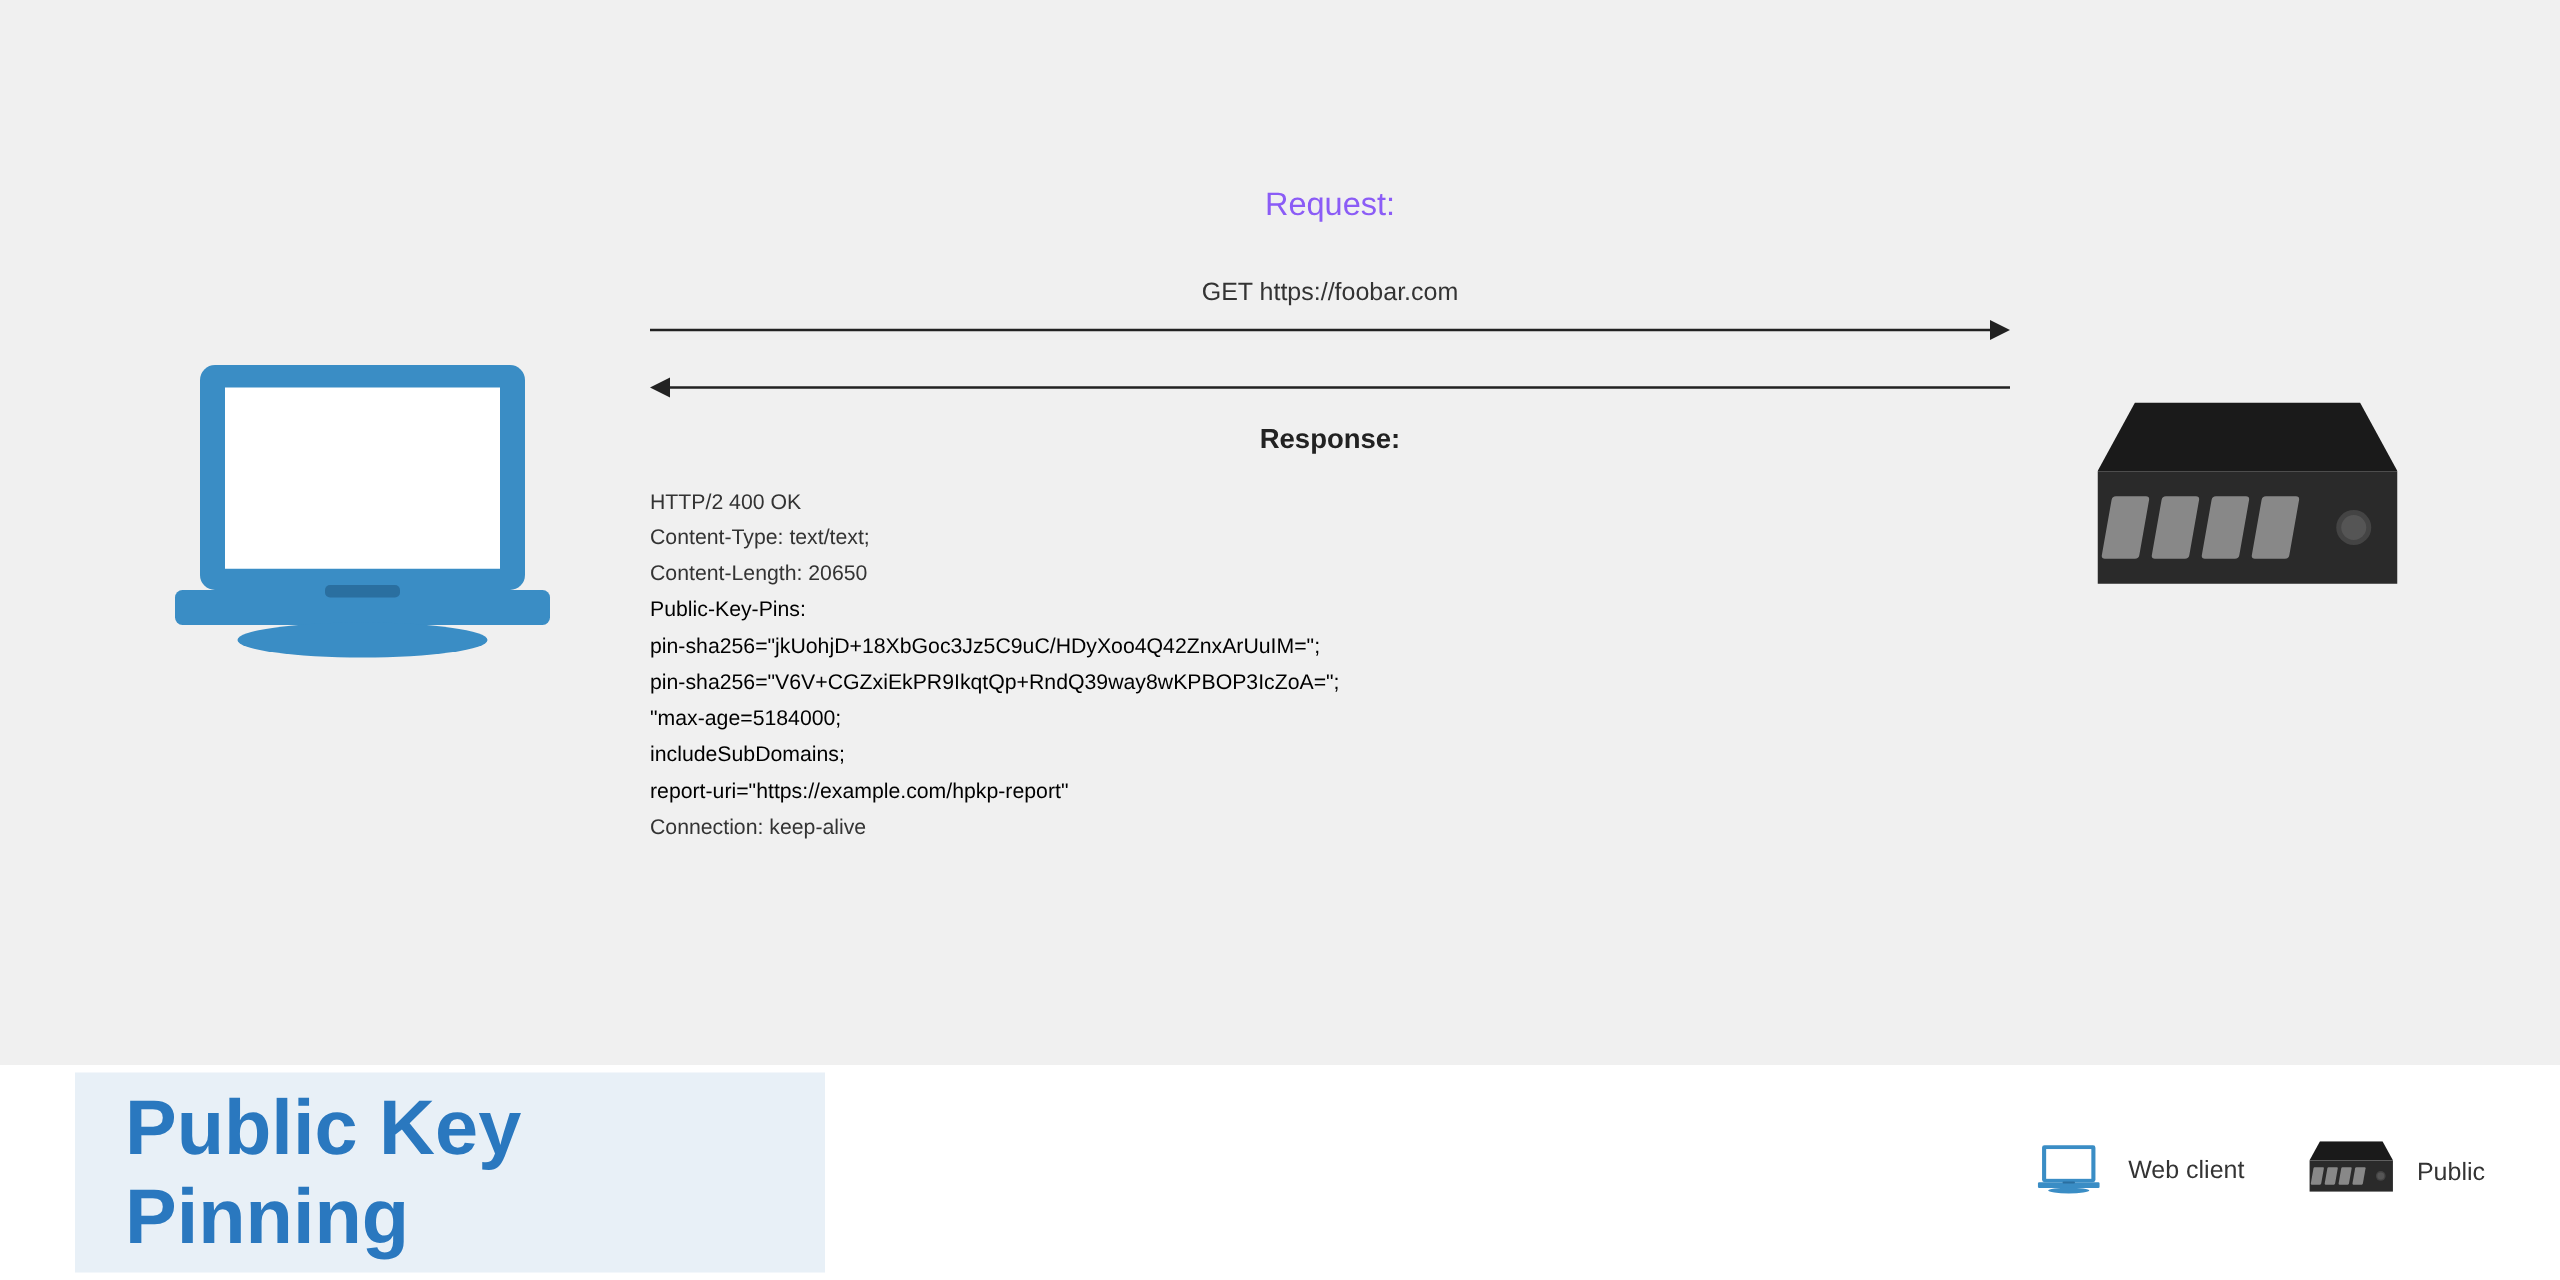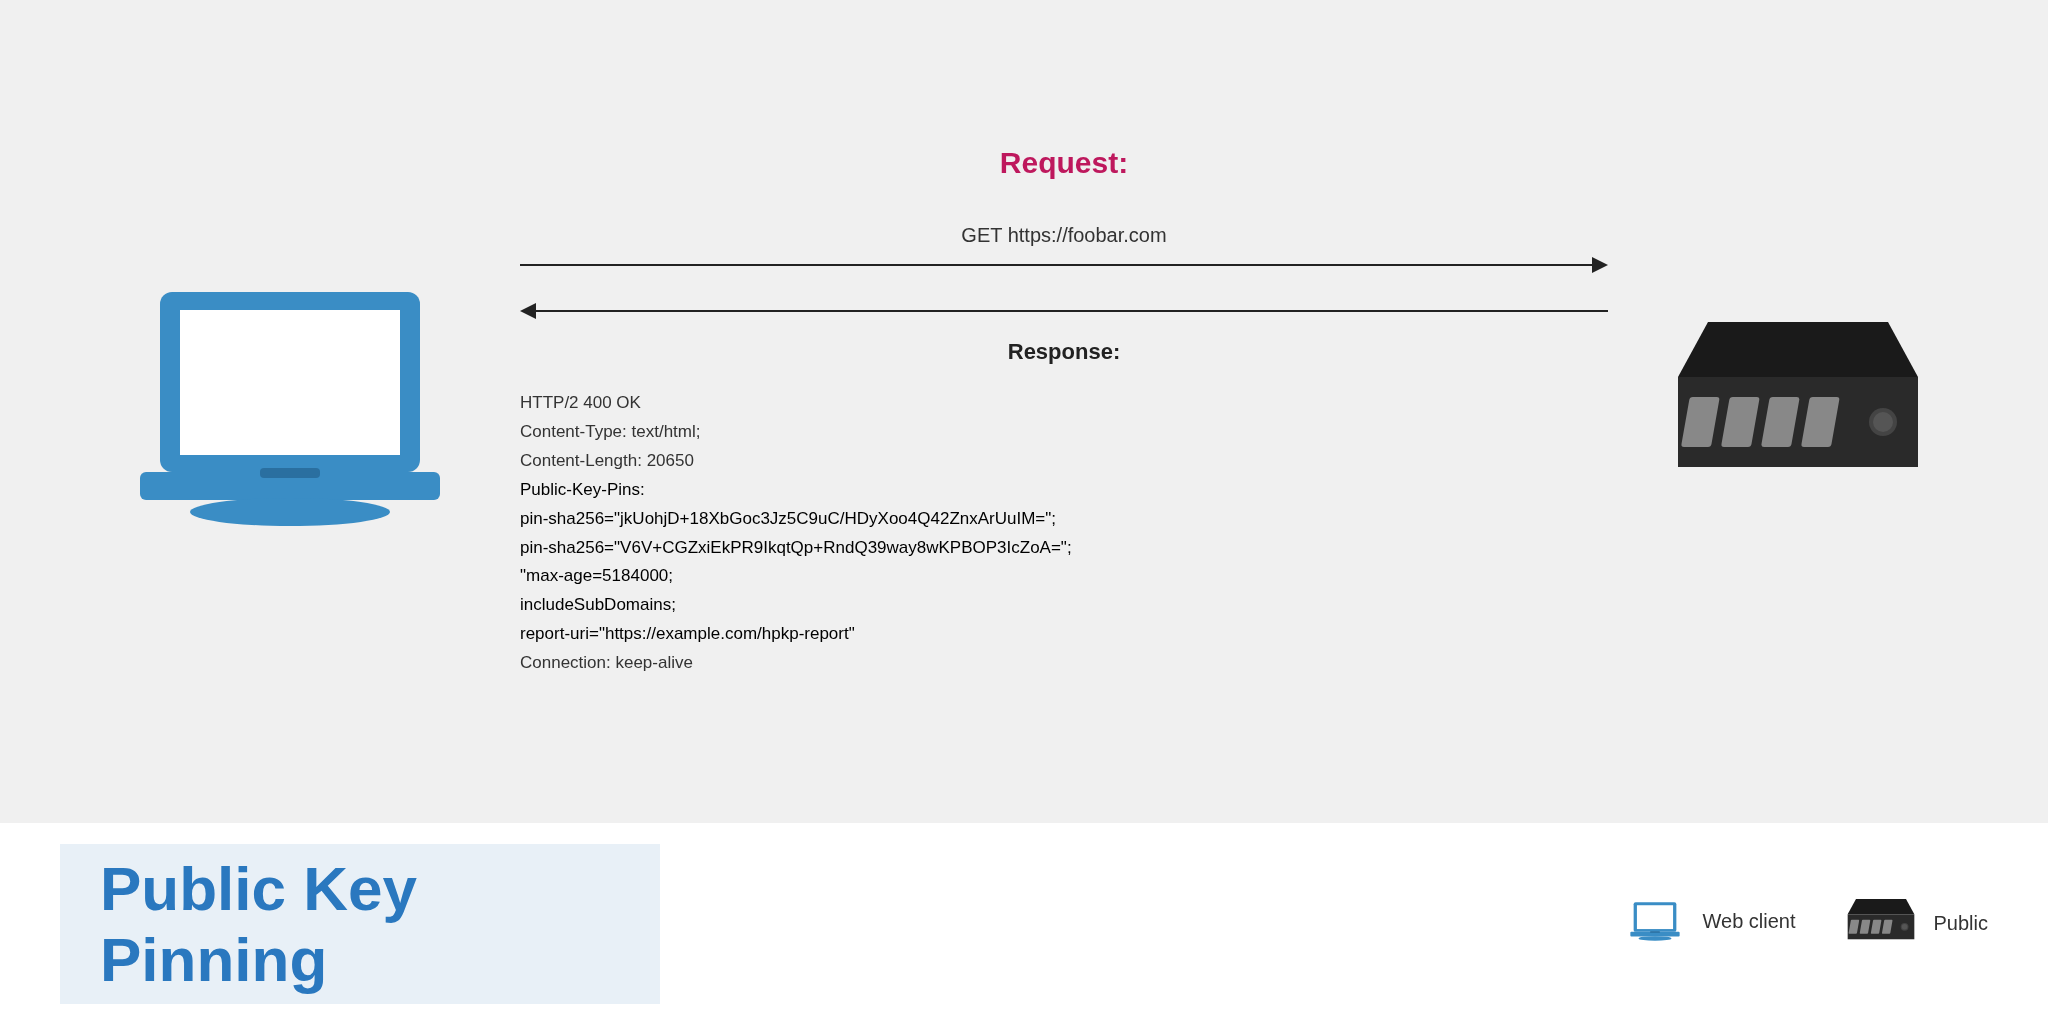--- a/index.html
+++ b/index.html
@@ -47,23 +47,23 @@
     }
 
     .request-area {
       display: flex;
       flex-direction: column;
       align-items: center;
       margin-bottom: 30px;
     }
 
     .request-label {
-      font-size: 30px;
-      font-weight: bold;
-      color: #be185d;
+      font-size: 26px;
+      font-weight: normal;
+      color: #8b5cf6;
       text-align: center;
     }
 
     .request-url {
       font-size: 20px;
       color: #333;
       text-align: center;
       margin-bottom: 10px;
       margin-top: 44px;
     }
@@ -138,21 +138,21 @@
       width: 240px;
       height: 180px;
     }
 
     
     .bottom-bar {
       position: absolute;
       bottom: 0;
       left: 0;
       right: 0;
-      height: 201px;
+      height: 172px;
       background: white;
       display: flex;
       align-items: center;
       padding: 0 60px;
     }
 
     .title-box {
       width: 600px;
       height: 160px;
       background: #e8f0f7;
@@ -228,21 +228,21 @@
 
     <div class="arrow-left">
       <div class="arrow-line"></div>
       <div class="arrow-head-left"></div>
     </div>
 
     <div class="response-area">
       <div class="response-label">Response:</div>
       <div class="response-text">
         <span>HTTP/2 400 OK</span><br>
-        <span>Content-Type: text/html;</span><br>
+        <span>Content-Type: text/text;</span><br>
         <span>Content-Length: 20650</span><br>
         <span class="blue">Public-Key-Pins:</span><br>
         <span class="blue">pin-sha256="jkUohjD+18XbGoc3Jz5C9uC/HDyXoo4Q42ZnxArUuIM=";</span><br>
         <span class="blue">pin-sha256="V6V+CGZxiEkPR9IkqtQp+RndQ39way8wKPBOP3IcZoA=";</span><br>
         <span class="blue">"max-age=5184000;</span><br>
         <span class="blue">includeSubDomains;</span><br>
         <span class="blue">report-uri="https://example.com/hpkp-report"</span><br>
         <span>Connection: keep-alive</span>
       </div>
     </div>

